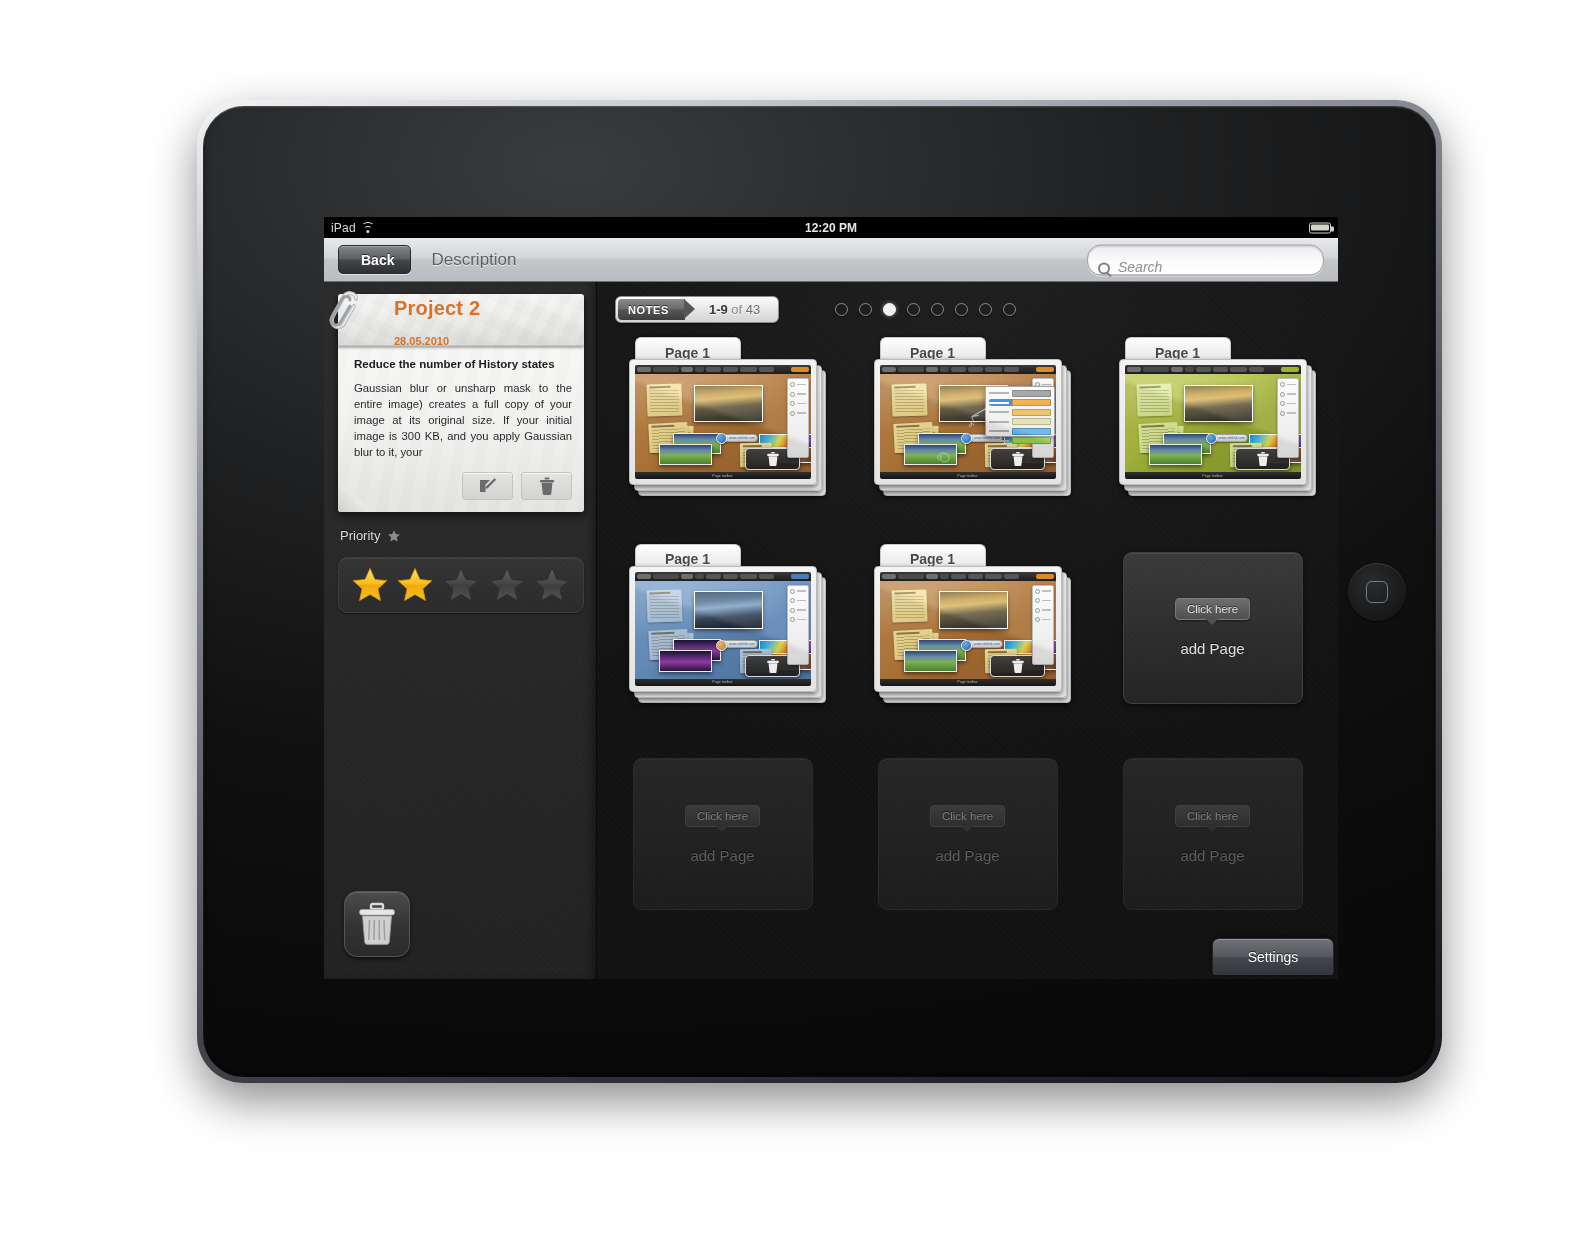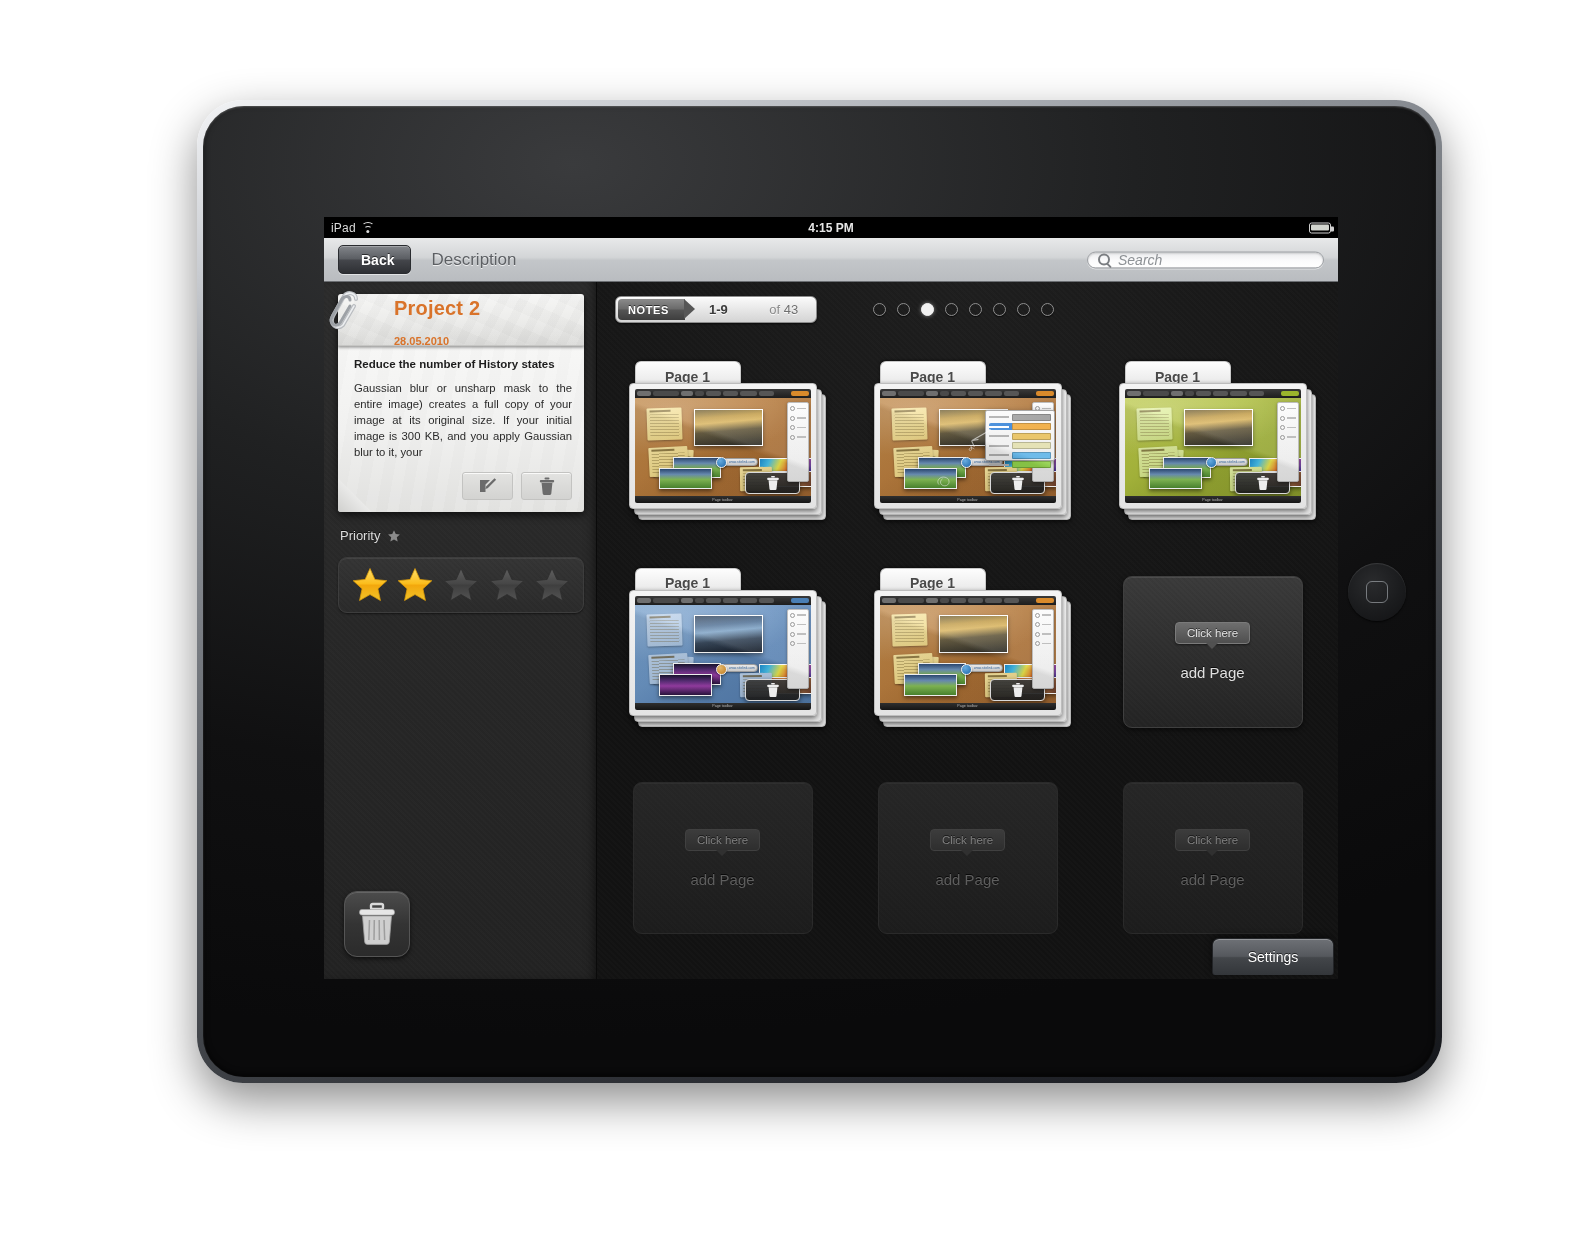--- a/index.html
+++ b/index.html
@@ -113,25 +113,25 @@
     border-radius: 4px 0 0 4px;
     z-index:-1;
   }
   #nav-title {
     font-size: 17px; color: #5c5f63;
     text-shadow: 0 1px 0 rgba(255,255,255,.75);
     margin-left: 6px;
   }
   #search-wrap {
     position:absolute; right:14px; top:50%; transform:translateY(-50%);
-    width: 237px; height: 17px;
+    width: 237px; height: 31px;
     background: linear-gradient(180deg,#ebecee 0%,#fbfbfc 55%,#ffffff 100%);
     border: 1px solid #9ea1a5;
     border-radius: 14px;
-    display:flex; align-items:center; padding: 0 10px; gap: 8px;
+    display:flex; align-items:flex-end; padding: 0 10px; gap: 8px;
     box-shadow: inset 0 1px 2px rgba(0,0,0,.18), 0 1px 0 rgba(255,255,255,.6);
   }
   .mag {
     width:12px; height:12px; border:2px solid #7b7e82; border-radius:50%;
     position:relative; flex:0 0 auto;
   }
   .mag::after{
     content:''; position:absolute; right:-4px; bottom:-3px;
     width:6px; height:2px; background:#7b7e82; transform:rotate(45deg); border-radius:1px;
   }
@@ -277,40 +277,40 @@
     content:''; position:absolute; right:-10px; top:0;
     width:0; height:0; border-top:10.5px solid transparent;
     border-bottom:10.5px solid transparent;
     border-left:11px solid #565656;
   }
   #pager-text {
     padding: 0 16px 0 24px; font-size: 13px; color:#6f6f6f;
     text-shadow: 0 1px 0 rgba(255,255,255,.85);
   }
   #pager-text b { color:#3b3b3b; }
-  #pager-text .of { color:#8a8a8a;margin-left:38px; }
+  #pager-text .of { color:#8a8a8a; }
 
   #dots { display:flex; align-items:center; gap: 11px; }
   .dot {
     width: 13px; height: 13px; border-radius:50%;
     border: 1.6px solid #8e8e8e;
     background: transparent;
     box-shadow: 0 1px 1px rgba(0,0,0,.7);
   }
   .dot.active { background: #f2f2f2; border-color:#f2f2f2; box-shadow: 0 0 4px rgba(255,255,255,.45); }
 
   
   #grid {
     display:grid;
     grid-template-columns: repeat(3, 1fr);
     grid-template-rows: repeat(3, 1fr);
     column-gap: 30px; row-gap: 10px;
     height: 610px;
   }
-  .cell { position: relative; margin-top: 24px; }
+  .cell { position: relative; }
 
   
   .page-thumb { position:relative; width: 188px; margin: 22px auto 0; }
   .tab {
     position:absolute; top: -22px; left: 6px;
     width: 106px; height: 30px;
     background: linear-gradient(180deg,#fdfdfd 0%, #ededed 60%, #dedede 100%);
     border-radius: 6px 6px 0 0;
     border: 1px solid #c9c9c9; border-bottom:none;
     display:flex; align-items:center; justify-content:center;
@@ -500,21 +500,21 @@
 
       <div id="statusbar">
         <div class="left">
           <span id="sb-carrier">iPad</span>
           <span id="wifi-icon">
               <i></i>
               <i></i>
               <i></i>
             </span>
         </div>
-        <span id="sb-time">4:15 PM</span>
+        <span id="sb-time">12:20 PM</span>
         <span id="battery">
             <span></span>
           </span>
       </div>
 
       <div id="navbar">
         <div id="back-button">
           <span>Back</span>
         </div>
         <div id="nav-title">Description</div>

